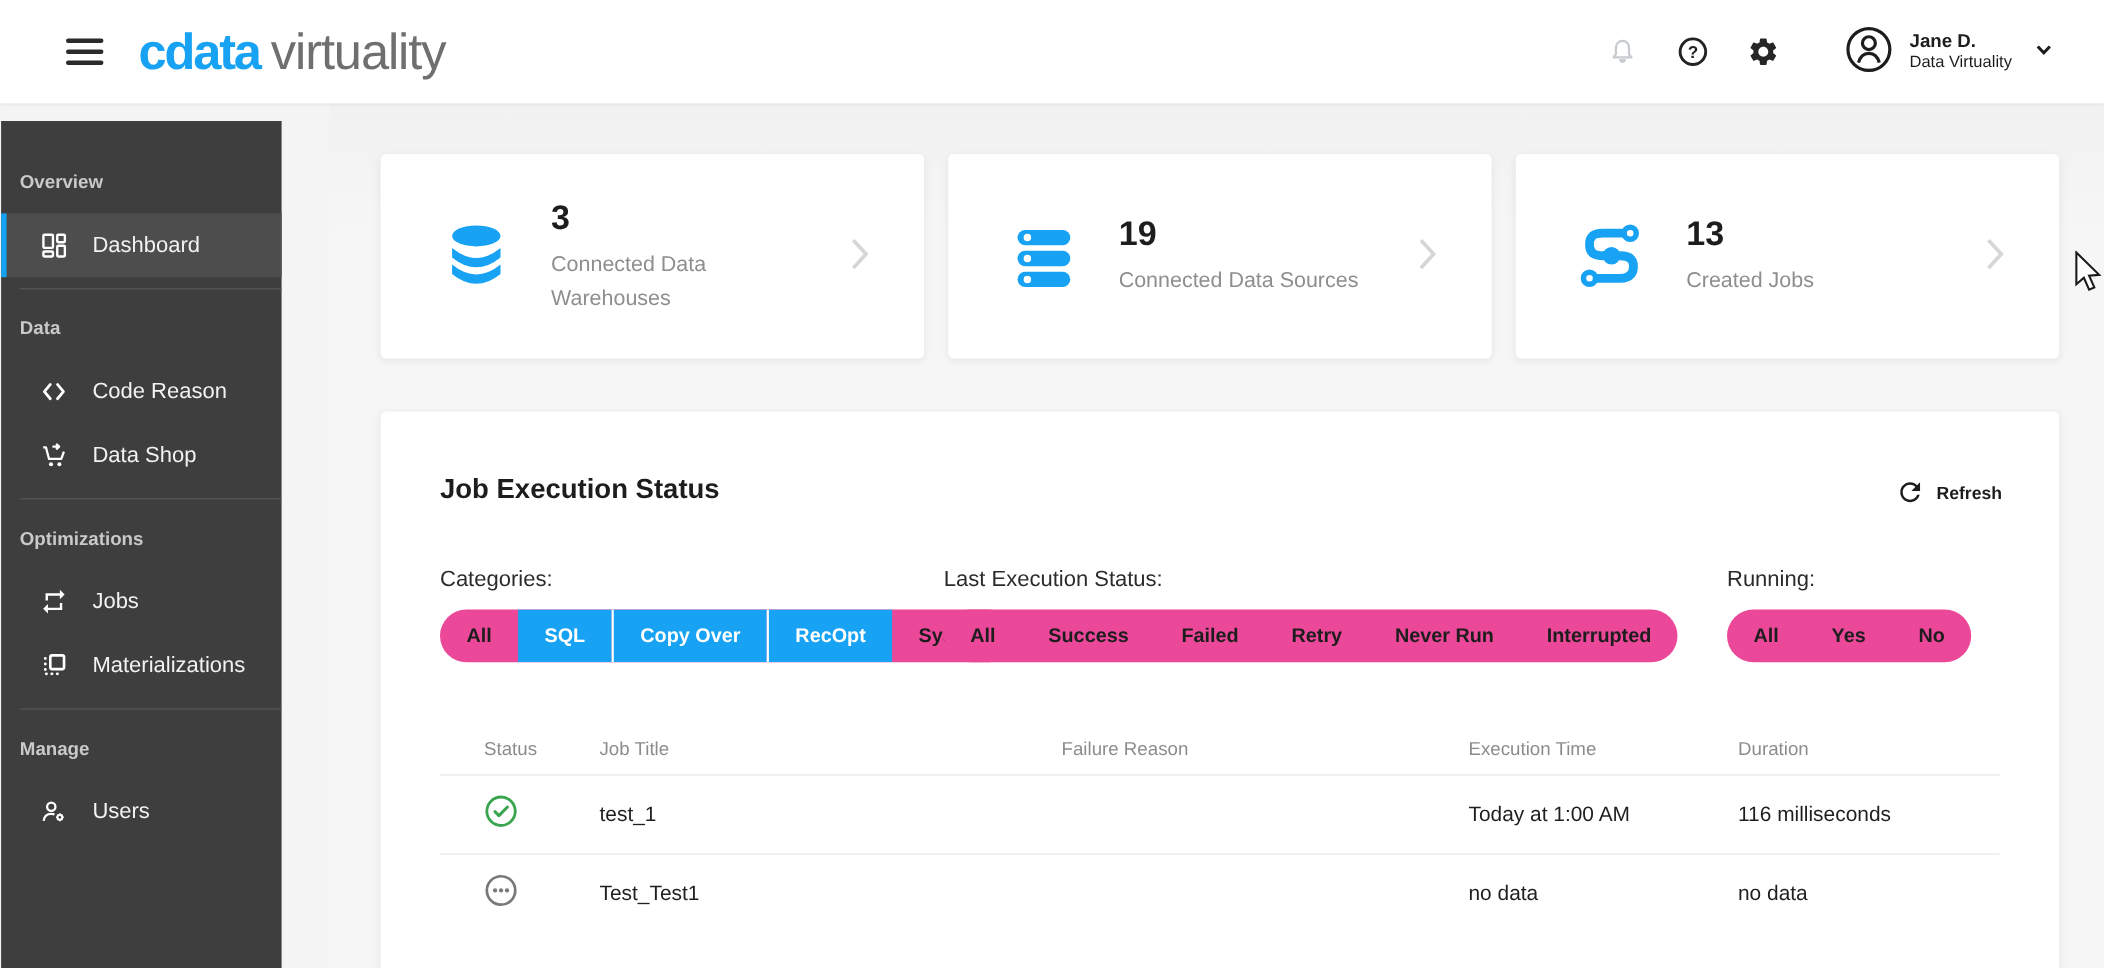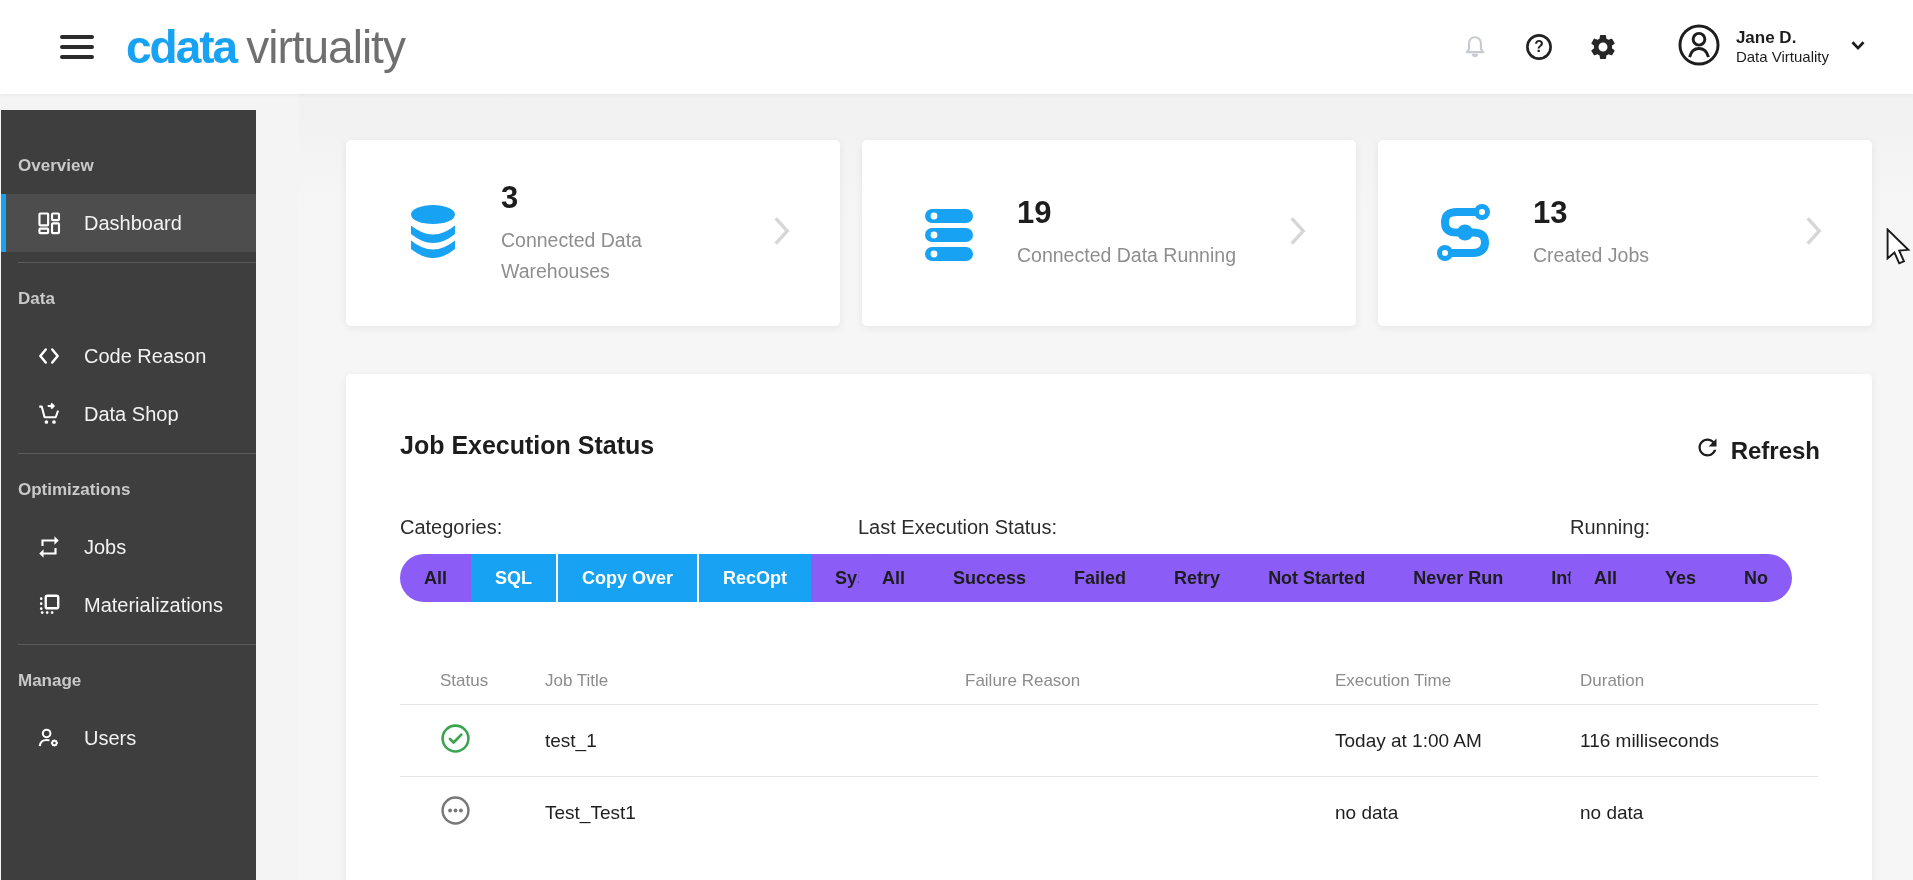--- a/index.html
+++ b/index.html
@@ -46,27 +46,27 @@
   .card .ctext { margin-left:36px; max-width:235px; }
   .card .cvalue { font-size:31px; font-weight:700; color:#1d1d1d; margin-bottom:9px; }
   .card .clabel { font-size:19.5px; color:#8e8e8e; line-height:1.55; }
   .card .cchev { margin-left:auto; flex:none; }
 
   
   .panel { position:relative; margin-top:48px; background:#fff; border-radius:5px;
     box-shadow:0 2px 8px rgba(0,0,0,.07); height:700px; padding:57px 54px 0; }
   .panel-title { font-size:25px; font-weight:700; color:#1d1d1d; }
   .refresh-btn { position:absolute; top:60px; right:52px; display:flex; align-items:center;
-    gap:10px; font-size:24px; font-weight:700; color:#1d1d1d; cursor:pointer; }
+    gap:10px; font-size:16px; font-weight:700; color:#1d1d1d; cursor:pointer; }
 
   .filters { position:relative; margin-top:56px; height:84px; }
   .fgroup { position:absolute; top:0; }
   .fgroup.g1 { left:0; }  .fgroup.g2 { left:458px; }  .fgroup.g3 { left:1170px; }
   .flabel { font-size:20px; color:#2b2b2b; }
-  .pill { margin-top:15px; display:inline-flex; background:#8b5cf6; border-radius:25px;
+  .pill { margin-top:15px; display:inline-flex; background:#ec4899; border-radius:25px;
     overflow:hidden; height:48px; }
   .seg { display:flex; align-items:center; padding:0 24px; font-size:18px; font-weight:700;
     color:#1d1d1d; cursor:pointer; white-space:nowrap; }
   .seg.selected { background:#18a2f3; color:#fff; }
   .seg.sep { border-left:2px solid #fff; }
 
   .jtable { margin-top:58px; }
   .jrow { display:grid; grid-template-columns:105px 420px 370px 245px auto;
     padding-left:40px; align-items:center; }
   .jhead { height:46px; font-size:17px; color:#8c8c8c; }
@@ -230,21 +230,21 @@
             <rect x="8" y="8" width="48" height="14" rx="7" fill="#18a2f3"></rect>
             <rect x="8" y="27" width="48" height="14" rx="7" fill="#18a2f3"></rect>
             <rect x="8" y="46" width="48" height="14" rx="7" fill="#18a2f3"></rect>
             <circle cx="17" cy="15" r="3.4" fill="#fff"></circle>
             <circle cx="17" cy="34" r="3.4" fill="#fff"></circle>
             <circle cx="17" cy="53" r="3.4" fill="#fff"></circle>
           </svg>
         </span>
         <span class="ctext">
           <div class="cvalue">19</div>
-          <div class="clabel">Connected Data Running</div>
+          <div class="clabel">Connected Data Sources</div>
         </span>
         <span class="cchev">
           <svg width="42" height="42" viewBox="0 0 40 40" fill="none" stroke="#d6d6d6" stroke-width="3.2">
               <path d="M15 8 L26 20 L15 32"></path>
             </svg>
         </span>
       </div>
 
       <div class="card">
         <span class="cicon">
@@ -292,21 +292,20 @@
           </div>
         </div>
 
         <div class="fgroup g2">
           <div class="flabel">Last Execution Status:</div>
           <div class="pill">
             <span class="seg">All</span>
             <span class="seg">Success</span>
             <span class="seg">Failed</span>
             <span class="seg">Retry</span>
-            <span class="seg">Not Started</span>
             <span class="seg">Never Run</span>
             <span class="seg">Interrupted</span>
           </div>
         </div>
 
         <div class="fgroup g3">
           <div class="flabel">Running:</div>
           <div class="pill">
             <span class="seg">All</span>
             <span class="seg">Yes</span>

